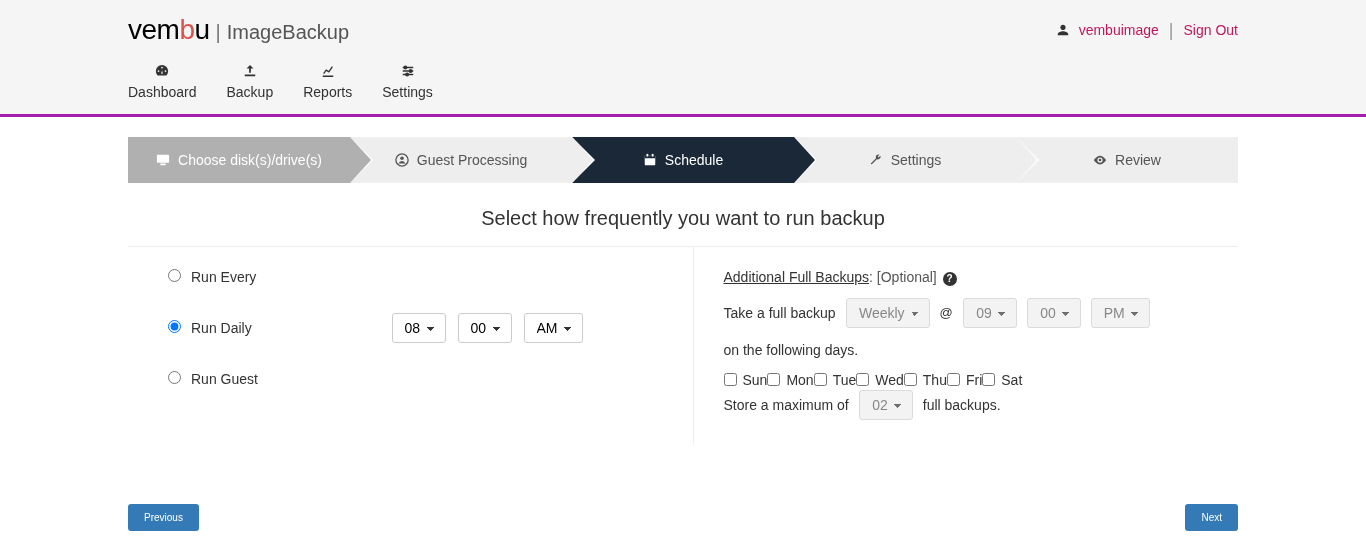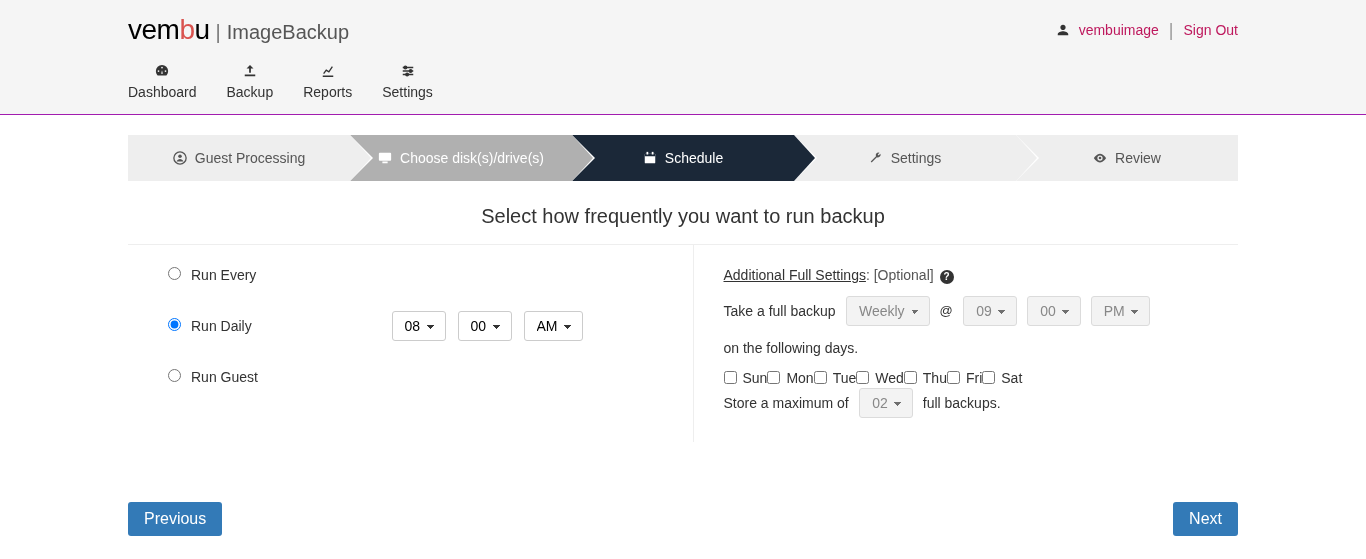--- a/index.html
+++ b/index.html
@@ -1,18 +1,18 @@
 <!DOCTYPE html>
 <html><head>
 <meta charset="utf-8">
 <style>
 * { box-sizing: border-box; margin: 0; padding: 0; }
 body { font-family: "Helvetica Neue", Helvetica, Arial, sans-serif; font-size: 14px; color: #333; background: #fff; }
 
-.top-bar { background: #f5f5f5; border-bottom: 1px solid #a21caf; padding: 0; }
+.top-bar { background: #f5f5f5; border-bottom: 3px solid #a21caf; padding: 0; }
 .container { max-width: 1140px; margin: 0 auto; padding: 0 15px; }
 
 .header-row { display: flex; justify-content: space-between; align-items: center; padding: 14px 0 10px; }
 .brand { display: flex; align-items: baseline; gap: 6px; }
 .brand-logo { font-size: 28px; font-weight: 400; color: #000; letter-spacing: -0.5px; }
 .brand-logo .accent { color: #d9534f; }
 .brand-sep { color: #777; font-size: 20px; }
 .brand-sub { font-size: 20px; color: #555; font-weight: 400; }
 .user-area { display: flex; align-items: center; gap: 10px; font-size: 14px; color: #333; }
 .user-area .sep { color: #999; font-size: 18px; }
@@ -50,21 +50,21 @@
 .opt { color:#555; }
 .help { display:inline-flex; width:14px; height:14px; border-radius:50%; background:#333; color:#fff; align-items:center; justify-content:center; font-size:10px; font-weight:bold; margin-left:2px; }
 
 .field-row { display:flex; align-items:center; gap:10px; margin-bottom:14px; font-size:14px; color:#333; flex-wrap:wrap;}
 .field-row .at { font-size:13px; color:#333;}
 .days { display:flex; gap:0; flex-wrap:wrap; margin-bottom:2px; font-size:14px;}
 .days label { display:flex; align-items:center; gap:6px; cursor:pointer; color:#333;}
 .days input { cursor:pointer; }
 
 .footer-row { display:flex; justify-content:space-between; padding:20px 0 30px; margin-top:40px;}
-.btn { border:none; border-radius:3px; padding:8px 16px; font-size:16px; color:#fff; cursor:pointer; }
+.btn { border:none; border-radius:3px; padding:8px 16px; font-size:10px; color:#fff; cursor:pointer; }
 .btn-prev { background:#337ab7; }
 .btn-next { background:#337ab7; }
 svg { display:block; }
 </style>
 </head>
 <body>
 
 <div class="top-bar">
   <div class="container">
     <div class="header-row">
@@ -119,38 +119,38 @@
             </svg>
           </span>
         <span>Settings</span>
       </a>
     </div>
   </div>
 </div>
 
 <div class="container">
   <div class="wizard">
+    <div class="step first">
+      <span>
+          <svg width="14" height="14" viewBox="0 0 16 16" fill="#fff">
+            <rect x="1" y="2" width="14" height="9" rx="1"></rect>
+            <rect x="5" y="12" width="6" height="2"></rect>
+          </svg>
+        </span>
+      <span>Choose disk(s)/drive(s)</span>
+    </div>
     <div class="step">
       <span>
           <svg width="14" height="14" viewBox="0 0 16 16" fill="#555">
             <circle cx="8" cy="8" r="7" fill="none" stroke="#555" stroke-width="1.5"></circle>
             <circle cx="8" cy="6" r="2"></circle>
             <path d="M4 12c.8-2 2.4-3 4-3s3.2 1 4 3"></path>
           </svg>
         </span>
       <span>Guest Processing</span>
-    </div>
-    <div class="step first">
-      <span>
-          <svg width="14" height="14" viewBox="0 0 16 16" fill="#fff">
-            <rect x="1" y="2" width="14" height="9" rx="1"></rect>
-            <rect x="5" y="12" width="6" height="2"></rect>
-          </svg>
-        </span>
-      <span>Choose disk(s)/drive(s)</span>
     </div>
     <div class="step active">
       <span>
           <svg width="14" height="14" viewBox="0 0 16 16" fill="#fff">
             <rect x="2" y="3" width="12" height="11" rx="1"></rect>
             <rect x="2" y="3" width="12" height="3" fill="#1b2838"></rect>
             <rect x="4" y="1" width="2" height="3"></rect>
             <rect x="10" y="1" width="2" height="3"></rect>
           </svg>
         </span>
@@ -191,21 +191,21 @@
           <select><option>AM</option></select>
         </div>
       </div>
       <div class="radio-row">
         <label><input type="radio" name="freq" style=""><span>Run Guest</span></label>
       </div>
     </div>
 
     <div class="col-right">
       <div class="section-title">
-        <u>Additional Full Settings</u><span class="opt">: [Optional]</span>
+        <u>Additional Full Backups</u><span class="opt">: [Optional]</span>
         <span class="help">?</span>
       </div>
       <div class="field-row">
         <span>Take a full backup</span>
         <select class="disabled" disabled=""><option>Weekly</option></select>
         <span class="at">@</span>
         <select class="disabled" disabled=""><option>09</option></select>
         <select class="disabled" disabled=""><option>00</option></select>
         <select class="disabled" disabled=""><option>PM</option></select>
       </div>

